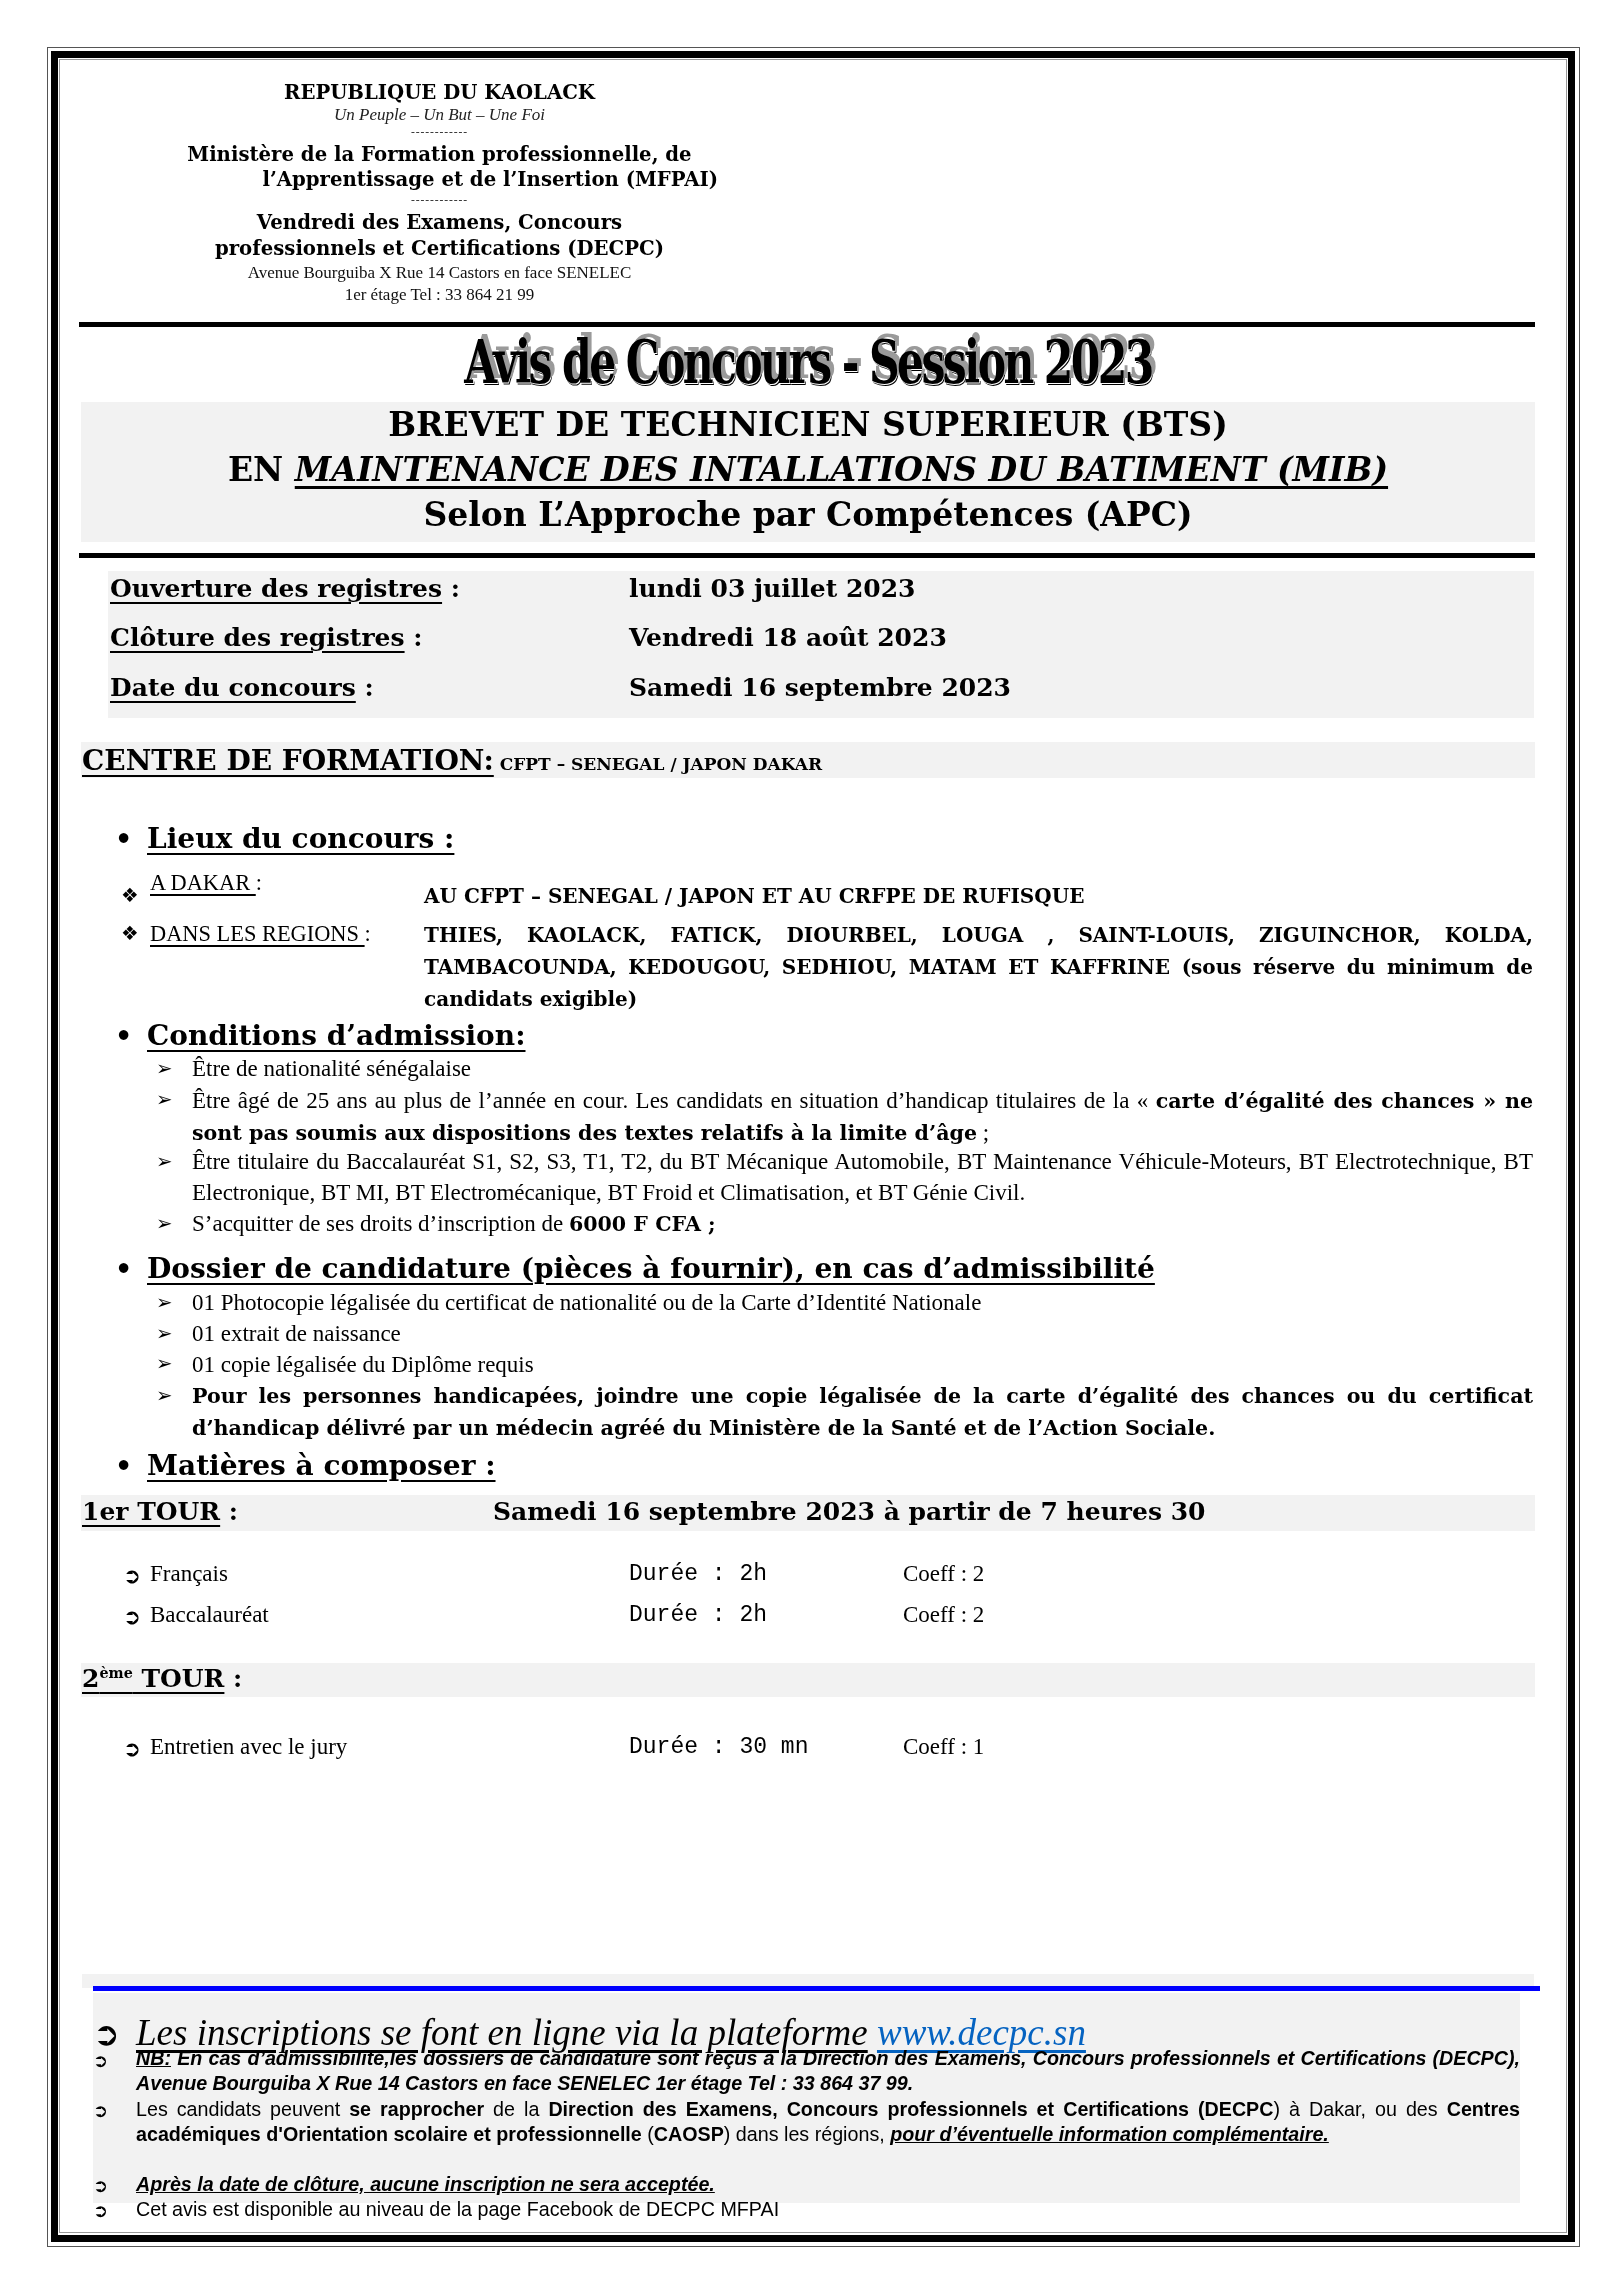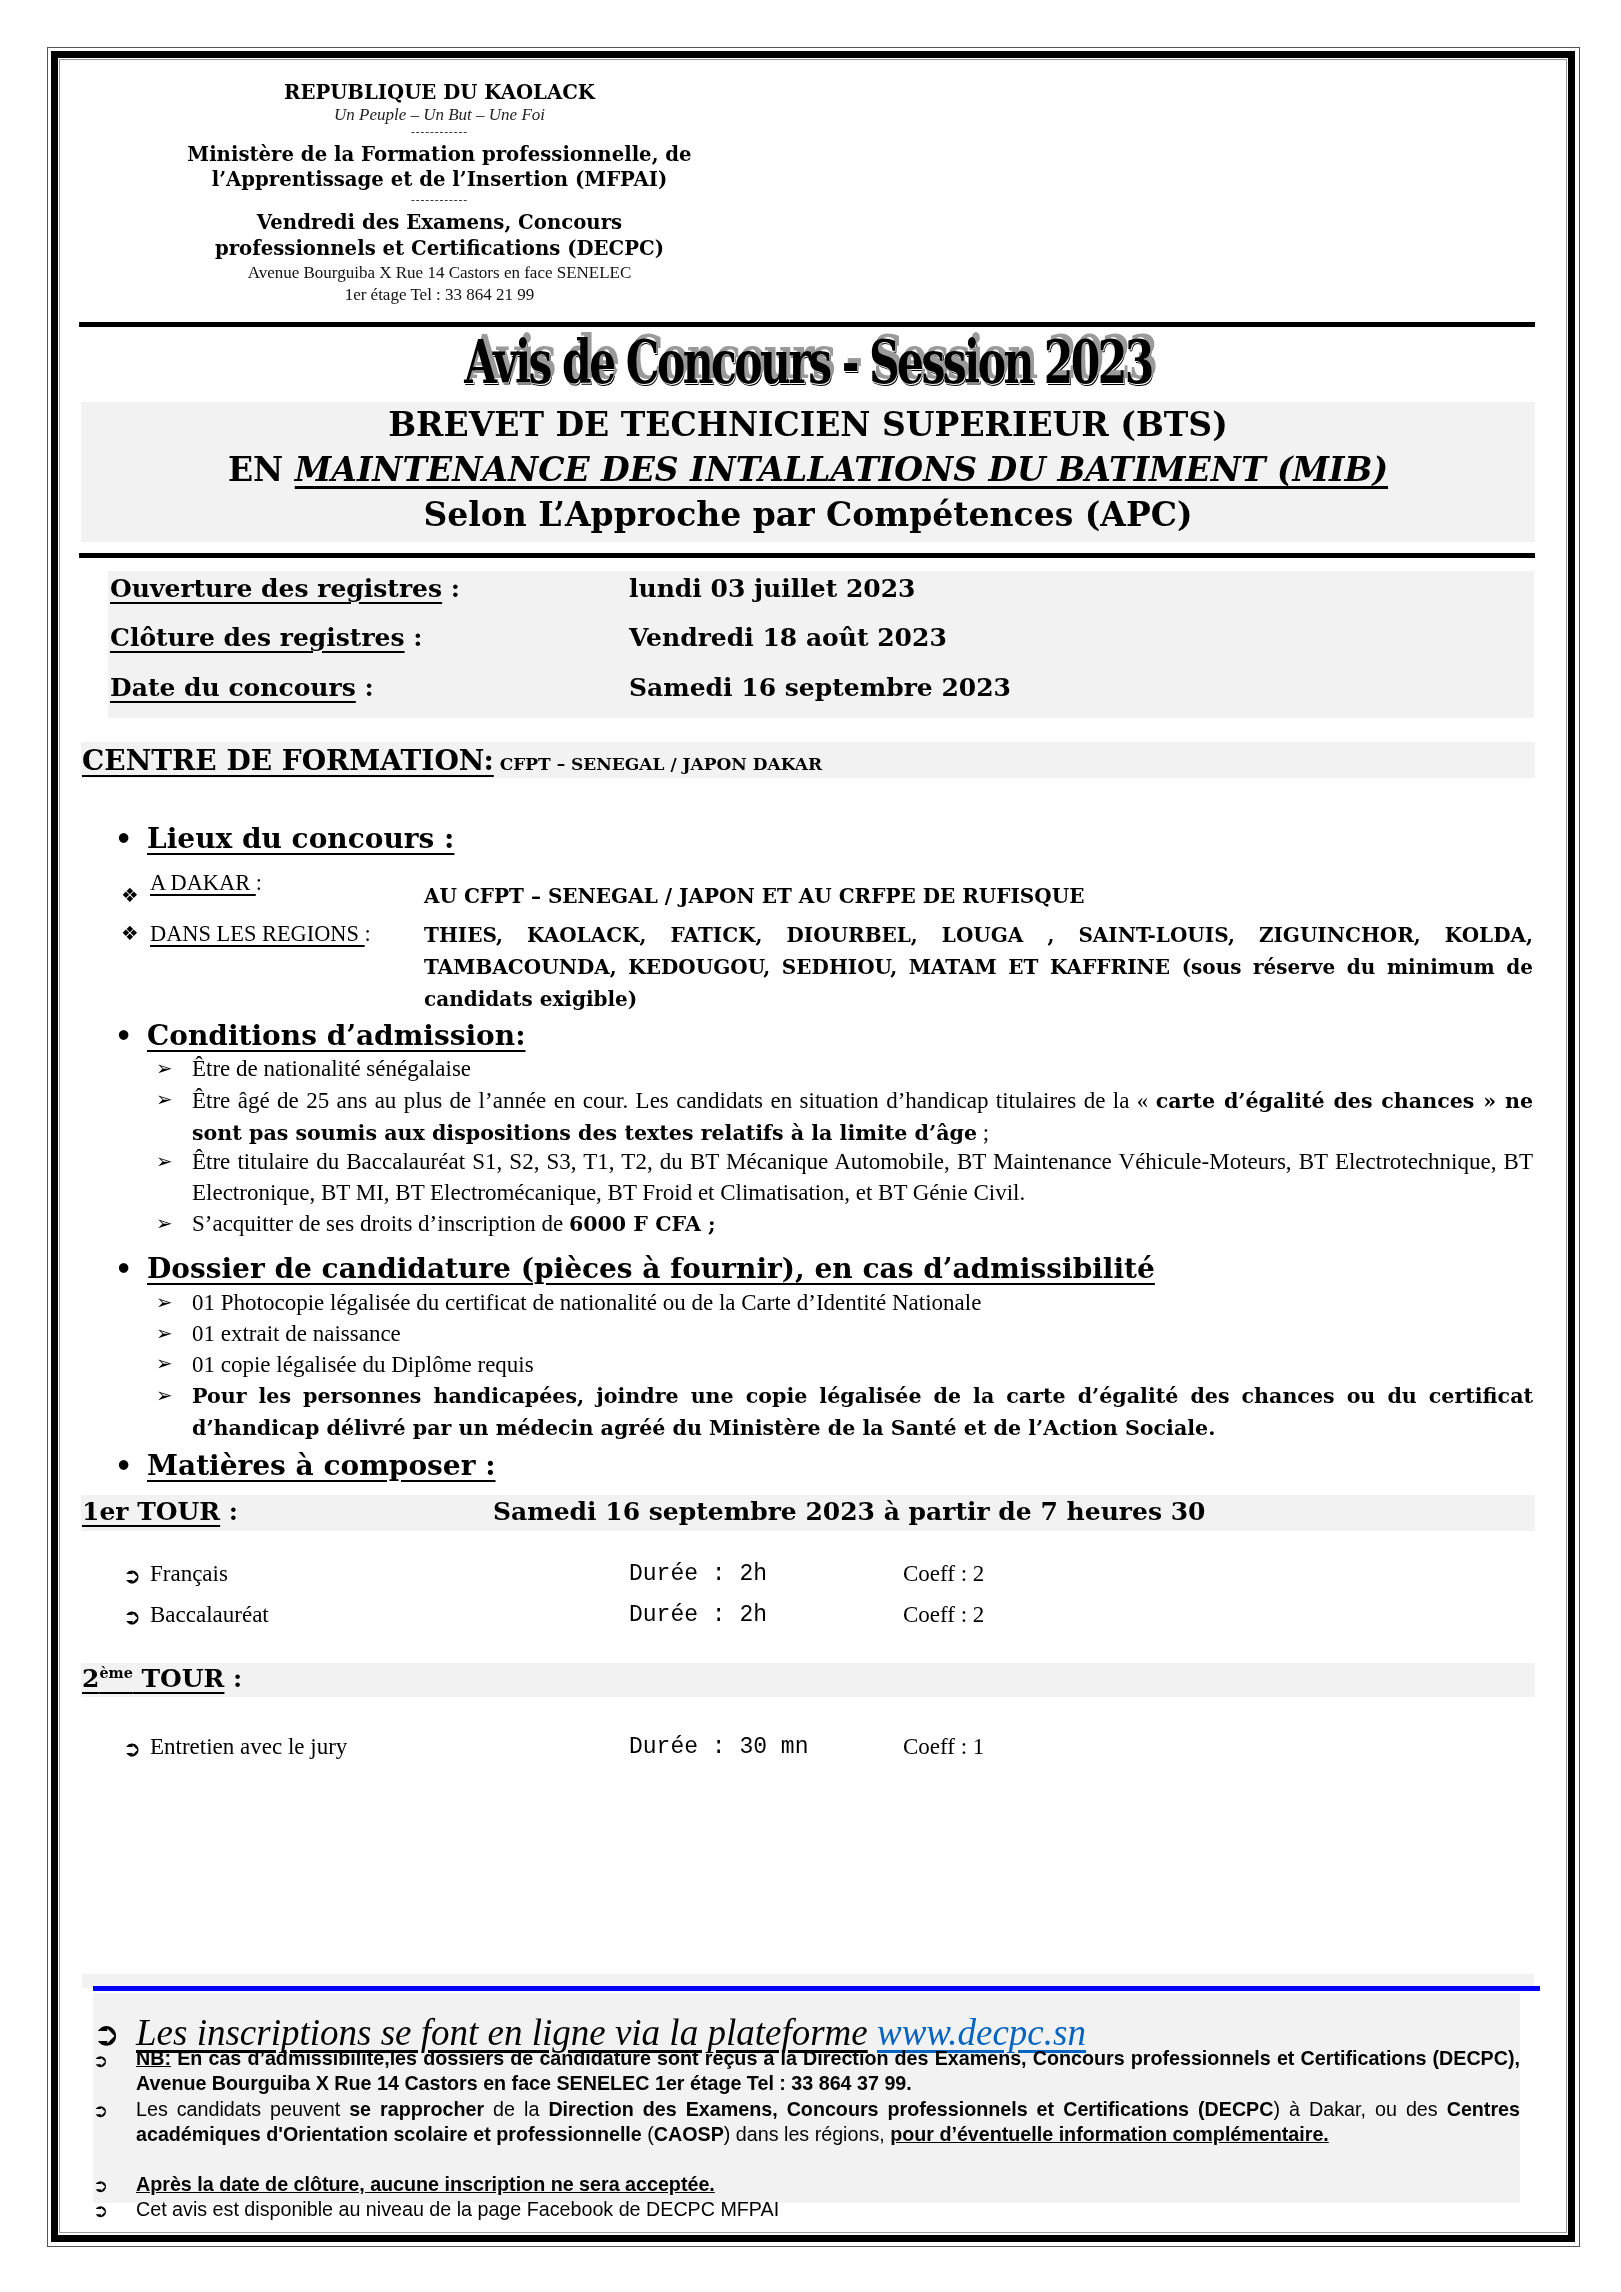--- a/index.html
+++ b/index.html
@@ -55,36 +55,36 @@
   .subj { position:absolute; left:150px; font-family:"Liberation Serif", serif; font-size:23px; }
   .dur { position:absolute; left:629px; font-family:Liberation Mono, monospace; font-size:23px; }
   .coef { position:absolute; left:903px; font-family:"Liberation Serif", serif; font-size:23px; }
 
   .foot-line1 { position:absolute; left:93px; top:2011px; font-family:"Liberation Serif", serif; font-style:italic; font-size:37px; }
   .foot-line1 .u { text-decoration:underline; text-decoration-thickness:2.7px; text-underline-offset:4.5px; }
   .foot-line1 .link { color:#0563c1; text-decoration:underline; text-decoration-thickness:2.7px; text-underline-offset:4.5px; }
   .foot-arrow-big { position:absolute; left:93px; top:2015px; font-size:32px; font-family:"DejaVu Sans", sans-serif; font-weight:bold; }
   .fa { position:absolute; left:93px; font-family:"DejaVu Sans", sans-serif; font-size:18px; font-weight:bold; }
   .ft { position:absolute; left:136px; width:1384px; font-family:"Liberation Sans", sans-serif; font-size:19.7px; line-height:25px; text-align:justify; }
-  .ft .bi { font-weight:bold; }
+  .ft .bi { font-weight:bold; font-style:italic; }
   .ft .b { font-weight:bold; }
   .ft .u { text-decoration:underline; }
 </style>
 </head>
 <body>
 
 <div class="frame-outer"></div>
 <div class="frame-inner"></div>
 <div class="frame-inner2"></div>
 
 <div class="hdr hdr-b" style="top:81px;">REPUBLIQUE DU KAOLACK</div>
 <div class="hdr hdr-i" style="top:105px;">Un Peuple – Un But – Une Foi</div>
 <div class="hdr hdr-dash" style="top:125px;">------------</div>
 <div class="hdr hdr-b" style="top:143px;">Ministère de la Formation professionnelle, de</div>
-<div class="hdr hdr-b" style="top:168px;">l’Apprentissage et de l’Insertion (MFPAI)</div>
+<div class="hdr hdr-b" style="top:168px;text-align:right;">l’Apprentissage et de l’Insertion (MFPAI)</div>
 <div class="hdr hdr-dash" style="top:193px;">------------</div>
 <div class="hdr hdr-b" style="top:211px;">Vendredi des Examens, Concours</div>
 <div class="hdr hdr-b" style="top:237px;">professionnels et Certifications (DECPC)</div>
 <div class="hdr hdr-r" style="top:263px;">Avenue Bourguiba X Rue 14 Castors en face SENELEC</div>
 <div class="hdr hdr-r" style="top:285px;">1er  étage Tel : 33 864 21 99</div>
 
 <div class="rule" style="left:79px; top:322px; width:1456px; height:4.5px;"></div>
 
 <div class="title">Avis de Concours - Session 2023</div>
 

